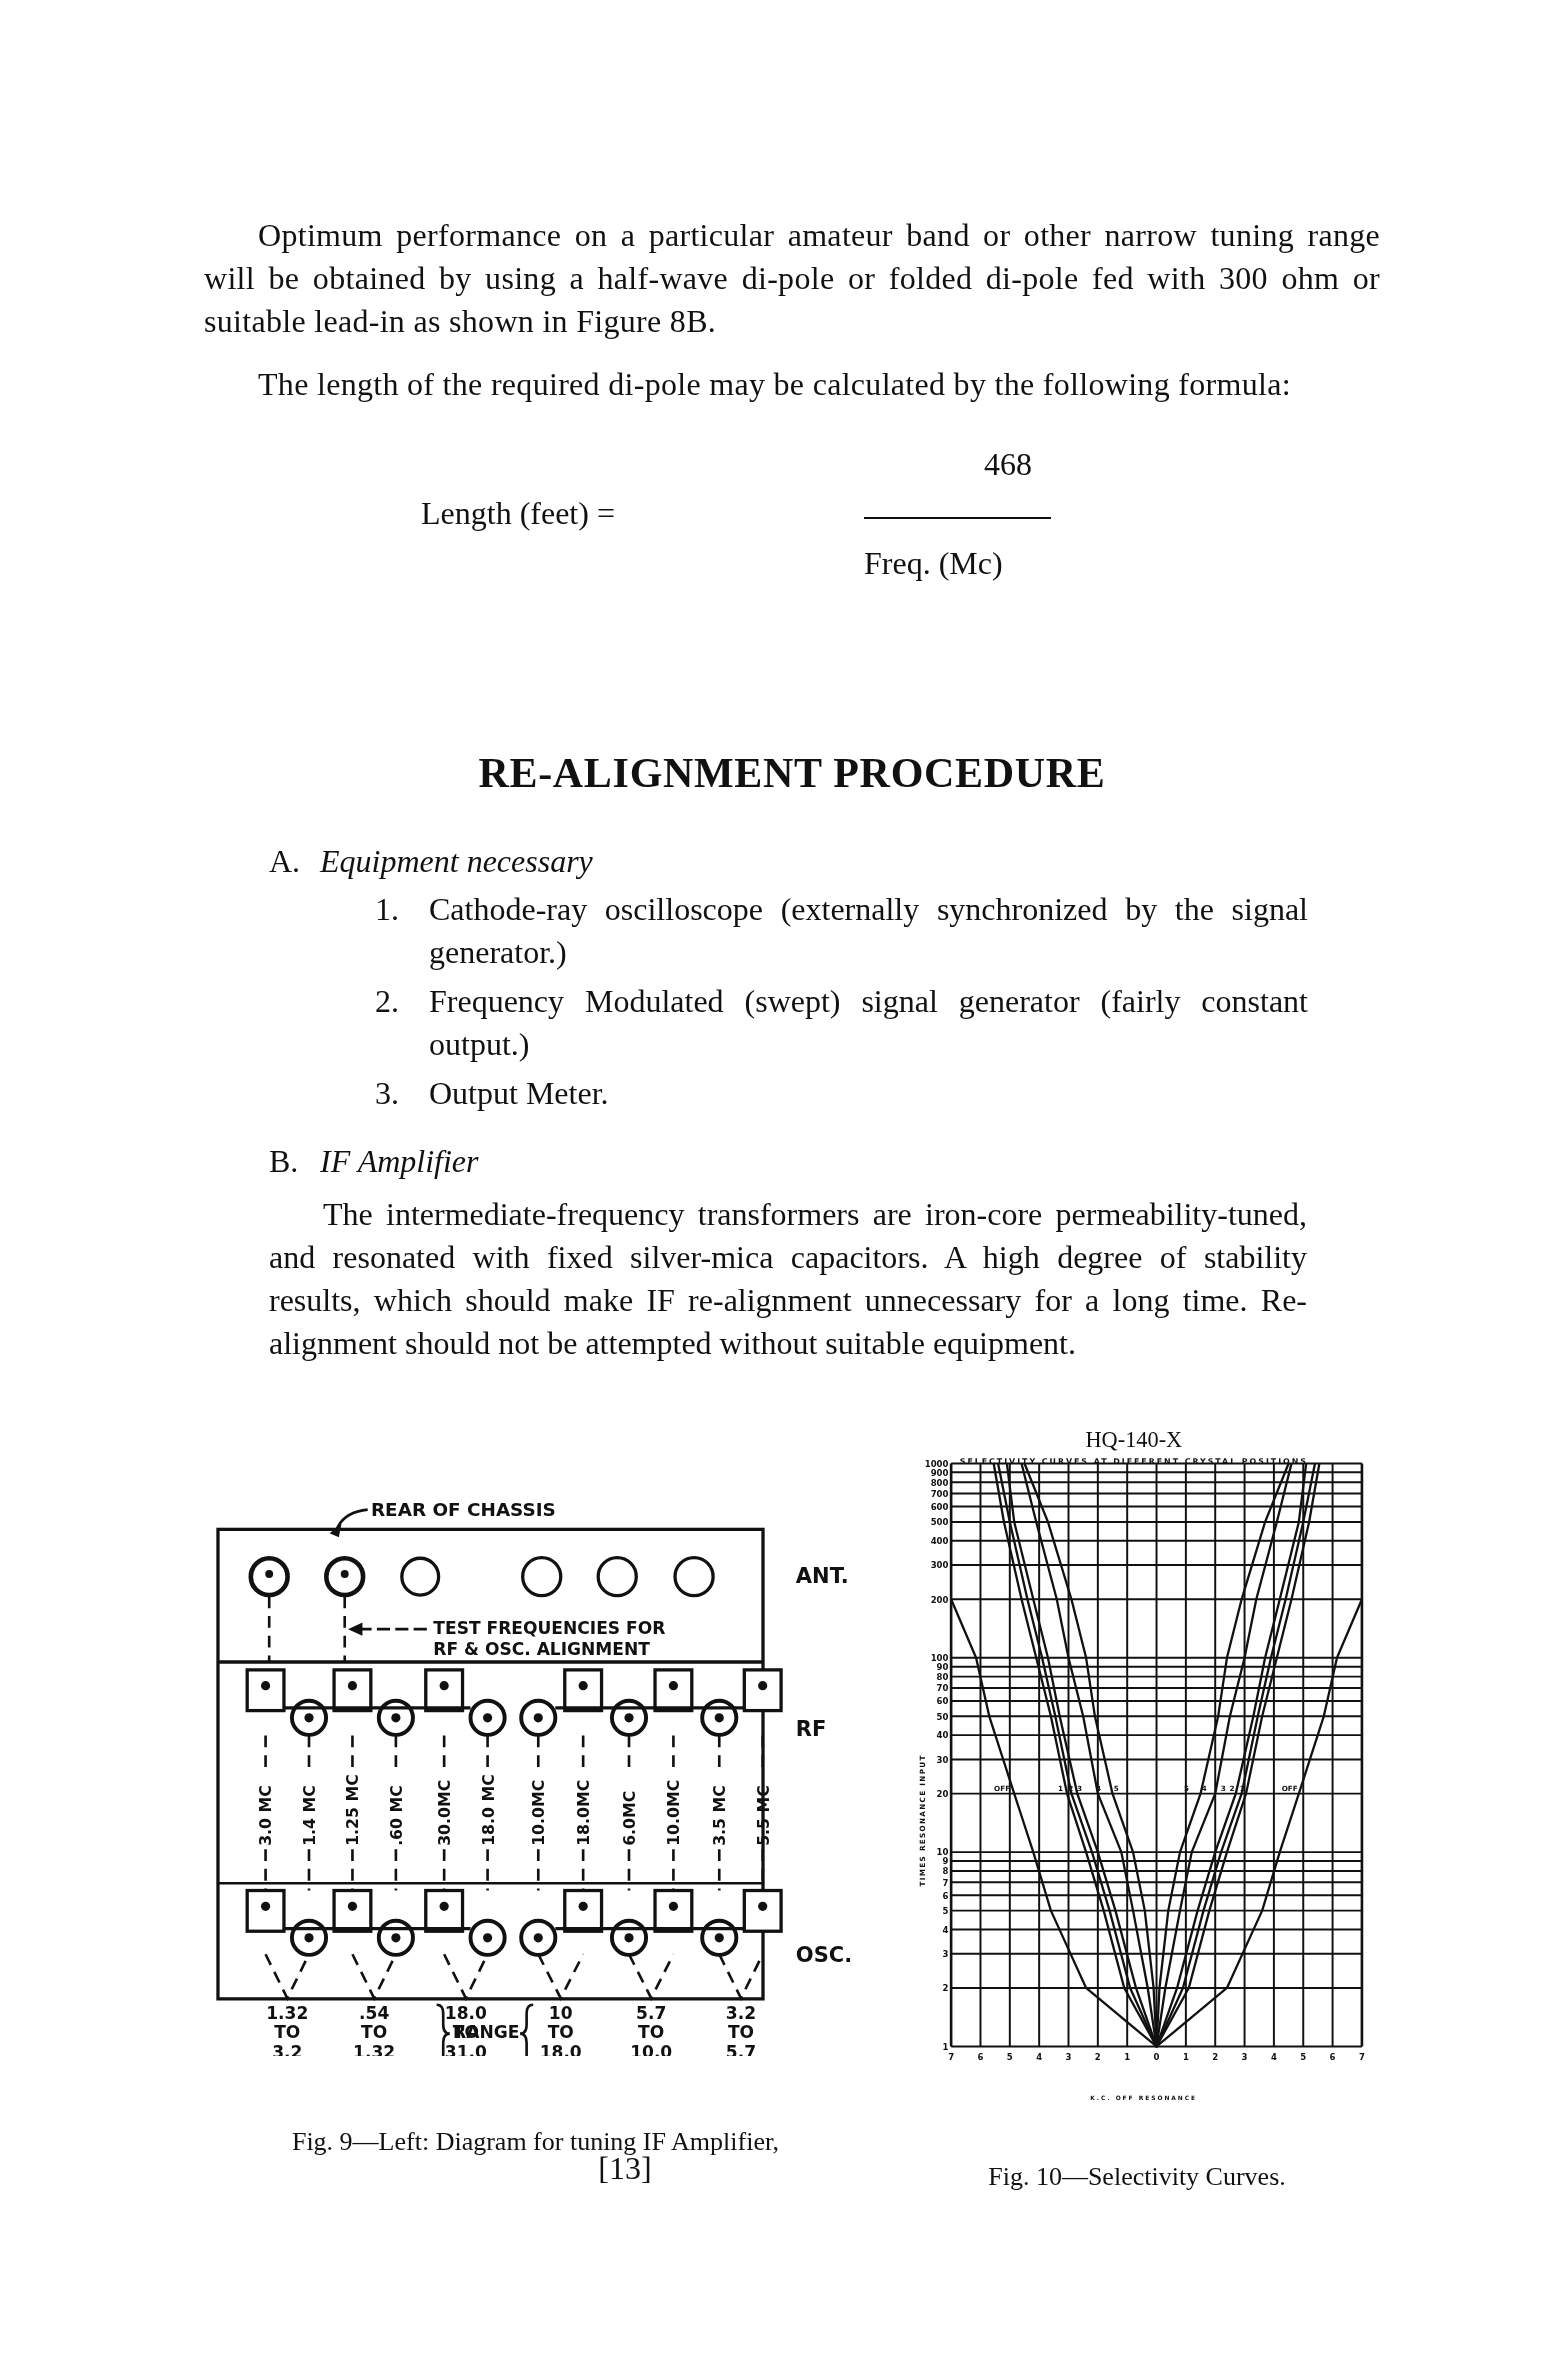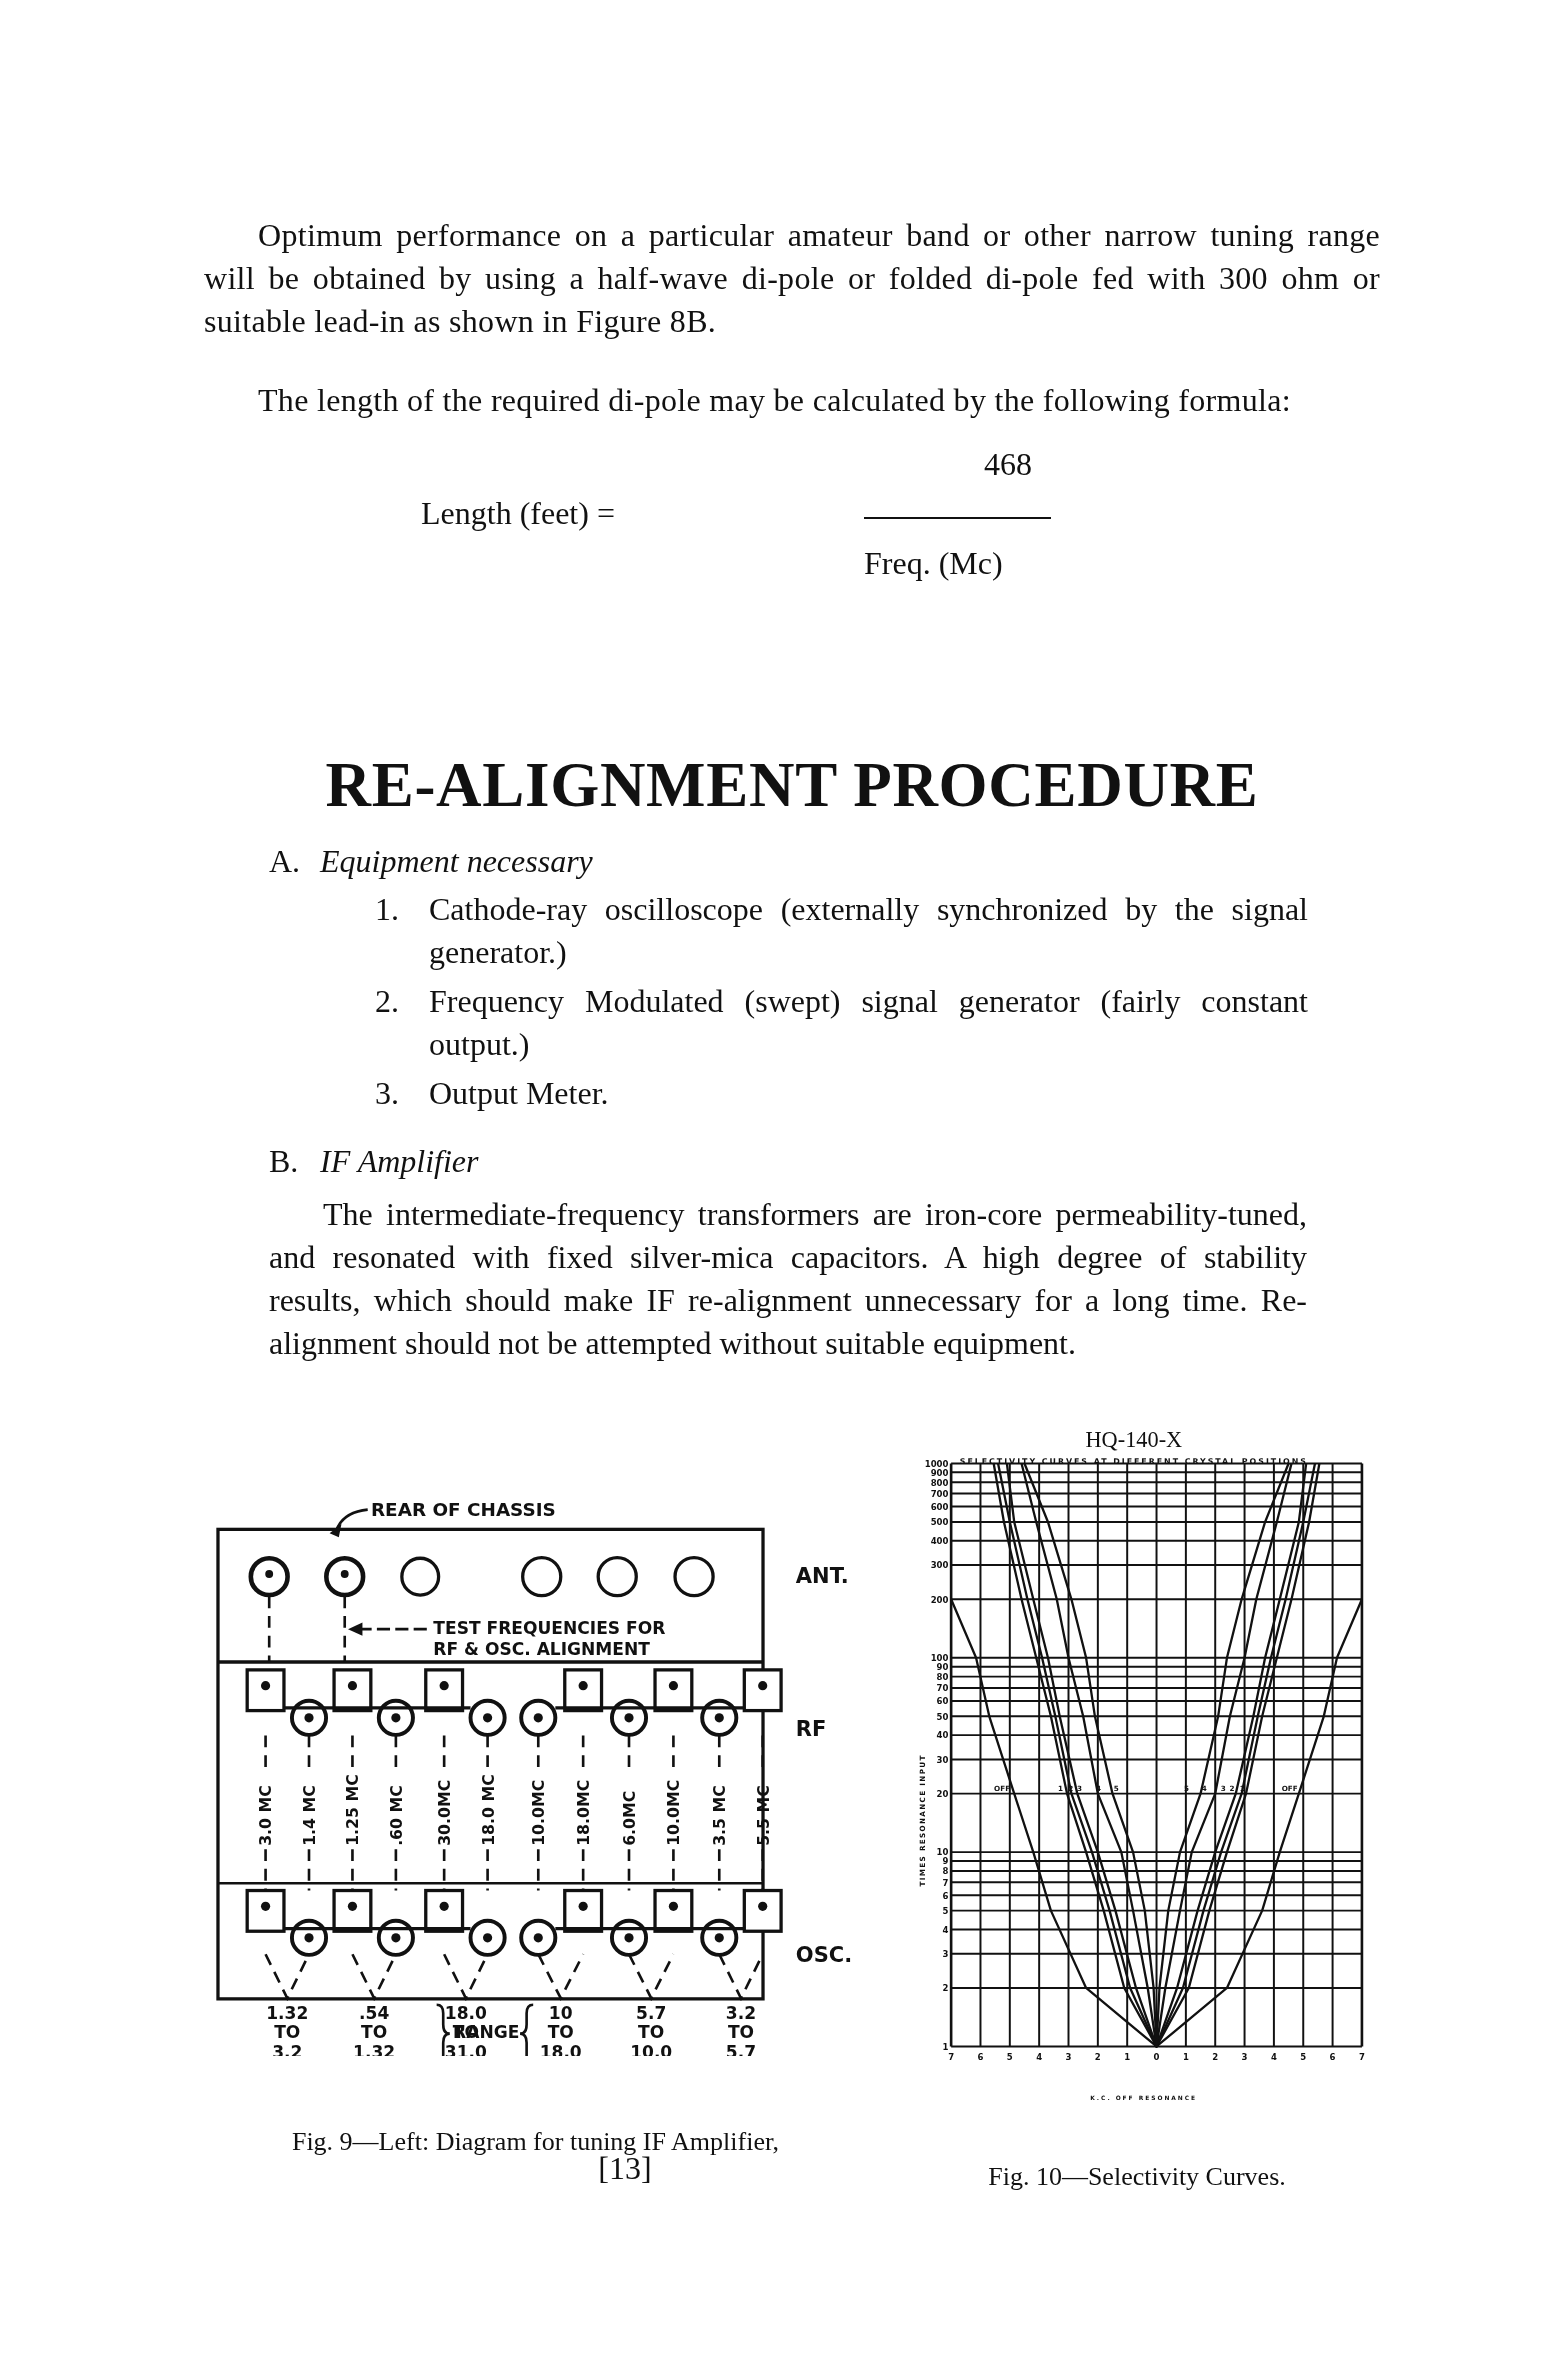--- a/index.html
+++ b/index.html
@@ -9,42 +9,42 @@
   .col { position:absolute; left:204px; width:1176px; }
   p.body { margin:0; font-size:32px; line-height:43px; text-align:justify; text-align-last:left;
            font-family:"Liberation Serif", "DejaVu Serif", serif; letter-spacing:0.3px; }
   p.indent { text-indent:54px; }
   .formula { position:absolute; left:204px; width:1176px; font-family:"Liberation Serif", serif; font-size:32px; }
   .f-num { position:absolute; left:670px; top:0; width:158px; text-align:right; }
   .f-left { position:absolute; left:217px; top:49px; }
   .f-bar { position:absolute; left:660px; top:71px; width:187px; height:2px; background:#111; }
   .f-den { position:absolute; left:660px; top:99px; width:187px; text-align:left; }
   h1.title { position:absolute; left:204px; width:1176px; top:749px; margin:0; text-align:center;
-             font-family:"Liberation Serif", serif; font-weight:bold; font-size:63px; letter-spacing:0.7px; }
+             font-family:"Liberation Serif", serif; font-weight:bold; font-size:42px; letter-spacing:0.7px; }
   .sec { position:absolute; font-family:"Liberation Serif", serif; font-size:32px; }
   .sec .letter { display:inline-block; width:51px; }
   .sec .name { font-style:italic; }
   .item { position:absolute; left:375px; width:933px; font-family:"Liberation Serif", serif; font-size:32px; line-height:43px; }
   .item .num { position:absolute; left:0; }
   .item .txt { margin-left:54px; text-align:justify; text-align-last:left; }
   .ifblock { position:absolute; left:269px; width:1038px; top:1193px; }
   .ifblock p { margin:0; font-family:"Liberation Serif", serif; font-size:32px; line-height:43px; text-align:justify; text-align-last:left; }
   .caption { position:absolute; font-family:"Liberation Serif", serif; font-size:26px; line-height:35px; text-align:center; }
   .pagenum { position:absolute; left:0; width:1250px; top:2150px; text-align:center; font-family:"Liberation Serif", serif; font-size:32px; }
   svg text { font-family:"DejaVu Sans", "Liberation Sans", sans-serif; font-weight:bold; fill:#111; }
   .dash { stroke:#111; stroke-width:4; stroke-dasharray:18 12; fill:none; }
 </style>
 </head>
 <body>
 
 <div class="page">
 
   <div class="col" style="top:214px;">
     <p class="body indent">Optimum performance on a particular amateur band or other narrow tuning range will be obtained by using a half-wave di-pole or folded di-pole fed with 300 ohm or suitable lead-in as shown in Figure 8B.</p>
-    <p class="body indent" style="margin-top:36px;">The length of the required di-pole may be calculated by the following formula:</p>
+    <p class="body indent" style="margin-top:20px;">The length of the required di-pole may be calculated by the following formula:</p>
   </div>
 
   <div class="formula" style="top:446px;">
     <span class="f-num">468</span>
     <span class="f-left">Length (feet) =</span>
     <span class="f-bar"></span>
     <span class="f-den">Freq. (Mc)</span>
   </div>
 
 

